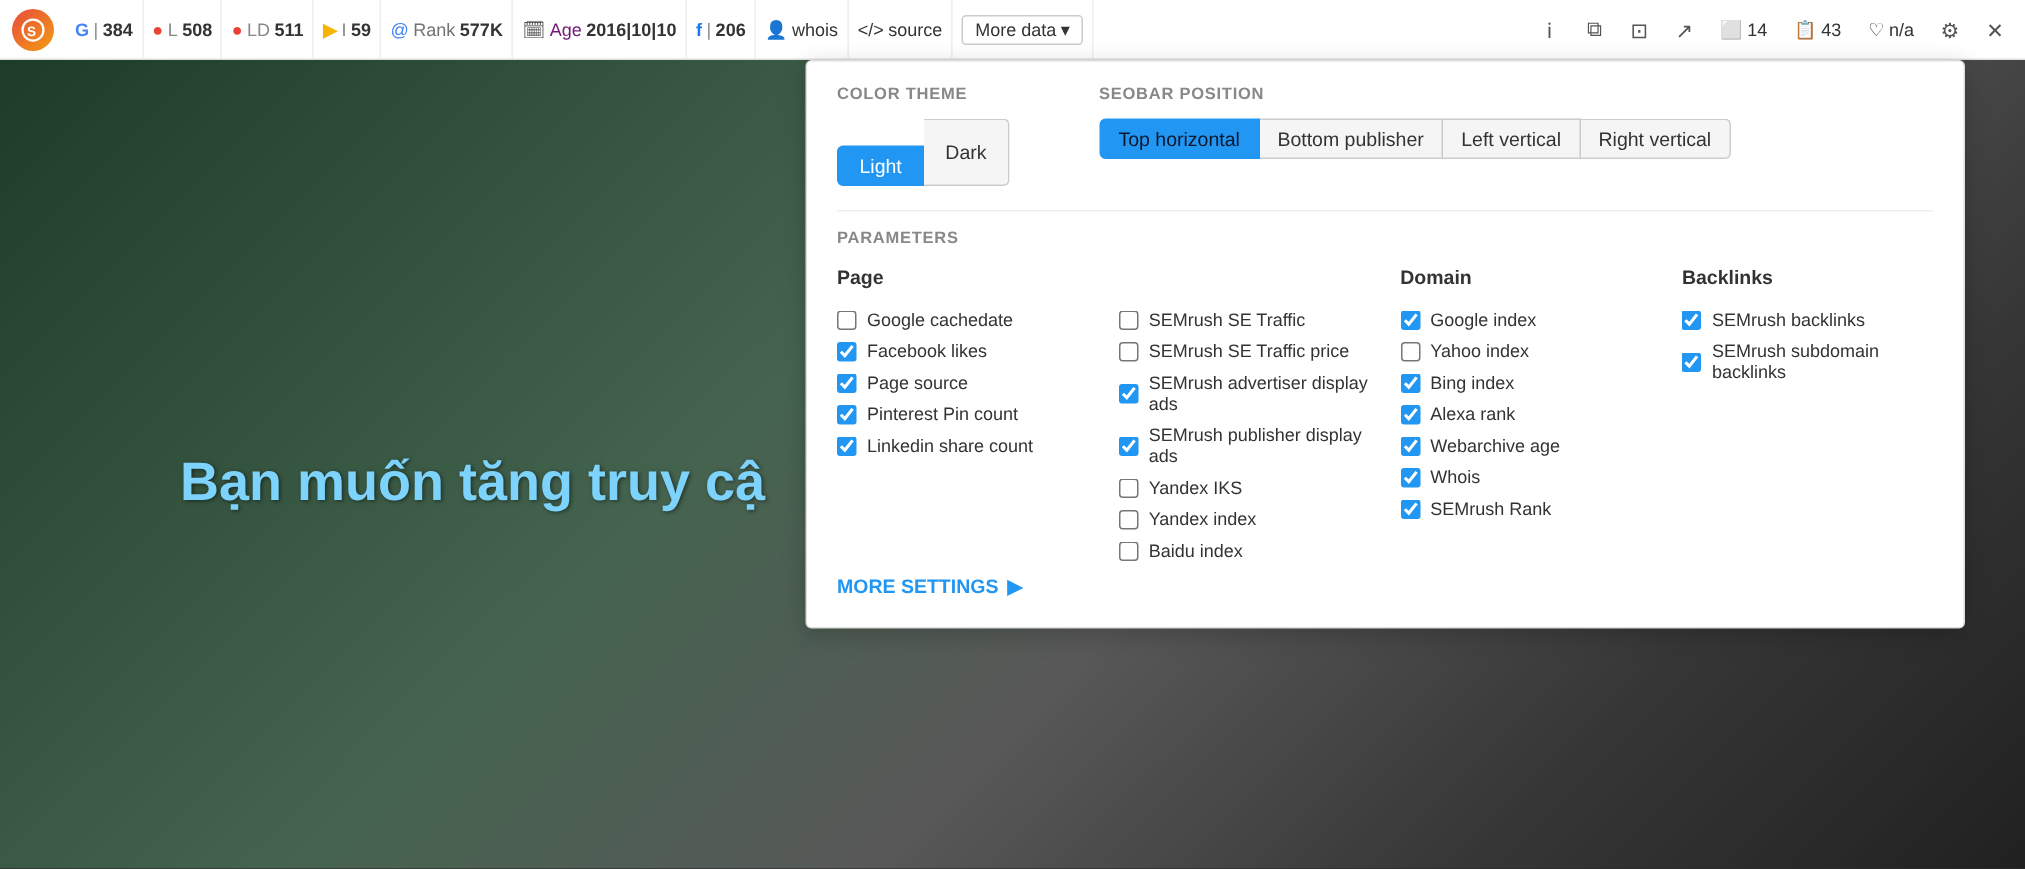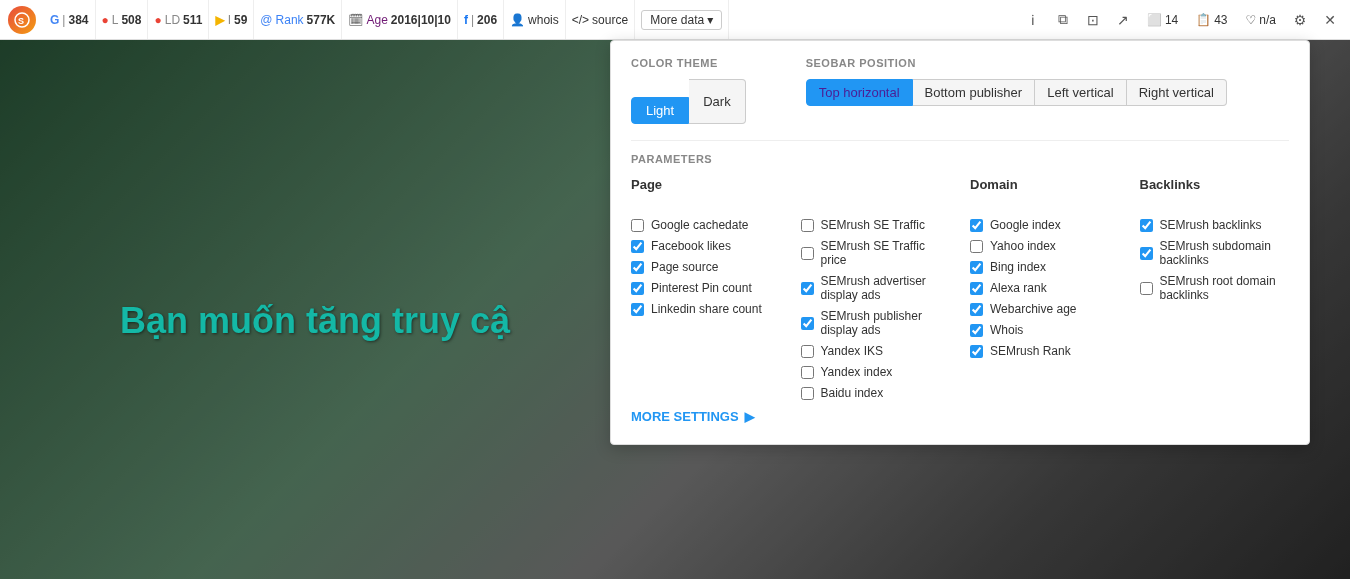--- a/index.html
+++ b/index.html
@@ -70,30 +70,30 @@
       border-radius: 3px;
       cursor: pointer;
       font-size: 12px;
       color: #333;
     }
 
     
     .center-text {
       position: absolute;
       top: 300px; left: 120px;
-      font-size: 36px; font-weight: bold; color: #14b8a6;
+      font-size: 36px; font-weight: bold; color: #7dd3fc;
       z-index: 2;
       text-shadow: 1px 1px 3px rgba(0,0,0,0.5);
     }
 
     
     .dropdown-panel {
       position: absolute;
       top: 40px; right: 40px;
-      width: 700px;
+      width: 773px;
       background: #fff;
       border: 1px solid #ddd;
       border-radius: 4px;
       box-shadow: 0 4px 16px rgba(0,0,0,0.2);
       z-index: 200;
       padding: 16px 20px 20px 20px;
     }
 
     
     .section-row {
@@ -134,42 +134,42 @@
       background: #f5f5f5;
       cursor: pointer;
       font-size: 13px;
       color: #333;
     }
     .pos-btn:not(:first-child) { border-left: none; }
     .pos-btn:first-child { border-radius: 4px 0 0 4px; }
     .pos-btn:last-child { border-radius: 0 4px 4px 0; }
     .pos-btn.active {
       background: #2196f3;
-      color: #4c1d95;
+      color: #0f172a;
       border-color: #2196f3;
     }
 
     
     .params-title {
       font-size: 11px; font-weight: bold; color: #888;
       letter-spacing: 0.5px; text-transform: uppercase;
       margin-bottom: 12px;
     }
     .params-cols {
       display: flex;
       gap: 20px;
     }
     .params-col {
       flex: 1;
     }
     .col-header {
       font-size: 13px;
       font-weight: 600;
       color: #333;
-      margin-bottom: 22px;
+      margin-bottom: 10px;
       padding-bottom: 4px;
     }
     .checkbox-item {
       display: flex; align-items: center;
       margin-bottom: 7px;
       gap: 7px;
       font-size: 12px;
       color: #333;
       cursor: pointer;
     }
@@ -225,21 +225,21 @@
     <span style="color:#888">LD</span>
     <span class="val">511</span>
   </div>
   <div class="toolbar-item">
     <span style="color:#F4B400;font-weight:bold">▶</span>
     <span style="color:#888">I</span>
     <span class="val">59</span>
   </div>
   <div class="toolbar-item">
     <span style="color:#4285F4">@</span>
-    <span style="color:#3b82f6">Rank</span>
+    <span style="color:#737373">Rank</span>
     <span class="val">577K</span>
   </div>
   <div class="toolbar-item">
     <span>🗓</span>
     <span style="color:#701a75">Age</span>
     <span class="val">2016|10|10</span>
   </div>
   <div class="toolbar-item">
     <span style="color:#1877F2;font-weight:bold">f</span>
     <span style="color:#888">|</span>
@@ -401,24 +401,20 @@
     <div class="params-col">
       <div class="col-header">Backlinks</div>
       <label class="checkbox-item">
           <input type="checkbox" checked="" style="">
           <span>SEMrush backlinks</span>
         </label>
       <label class="checkbox-item">
           <input type="checkbox" checked="" style="">
           <span>SEMrush subdomain backlinks</span>
         </label>
-      <label class="checkbox-item">
-          <input type="checkbox" style="">
-          <span>SEMrush root domain backlinks</span>
-        </label>
     </div>
   </div>
 
   <div class="more-settings">
     <span>MORE SETTINGS</span>
     <span>▶</span>
   </div>
 </div>
 
 </body></html>

